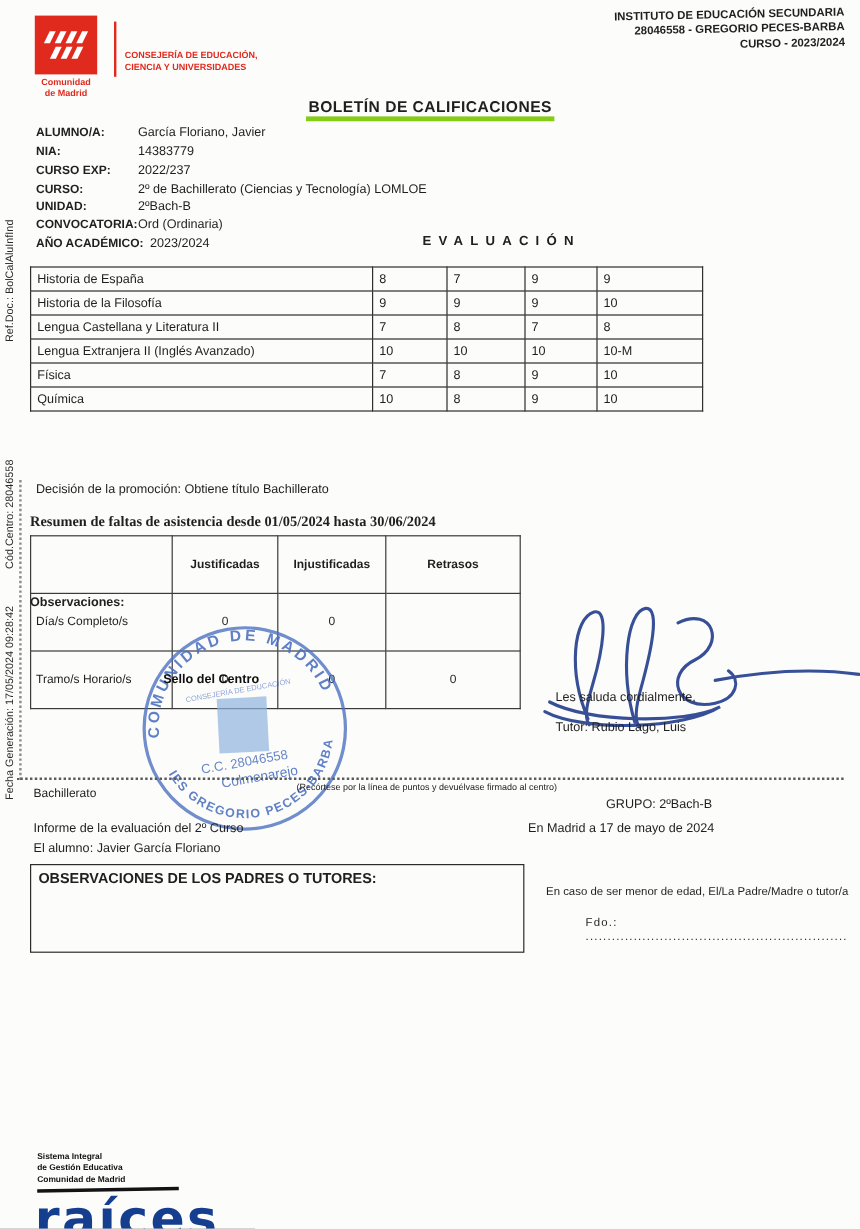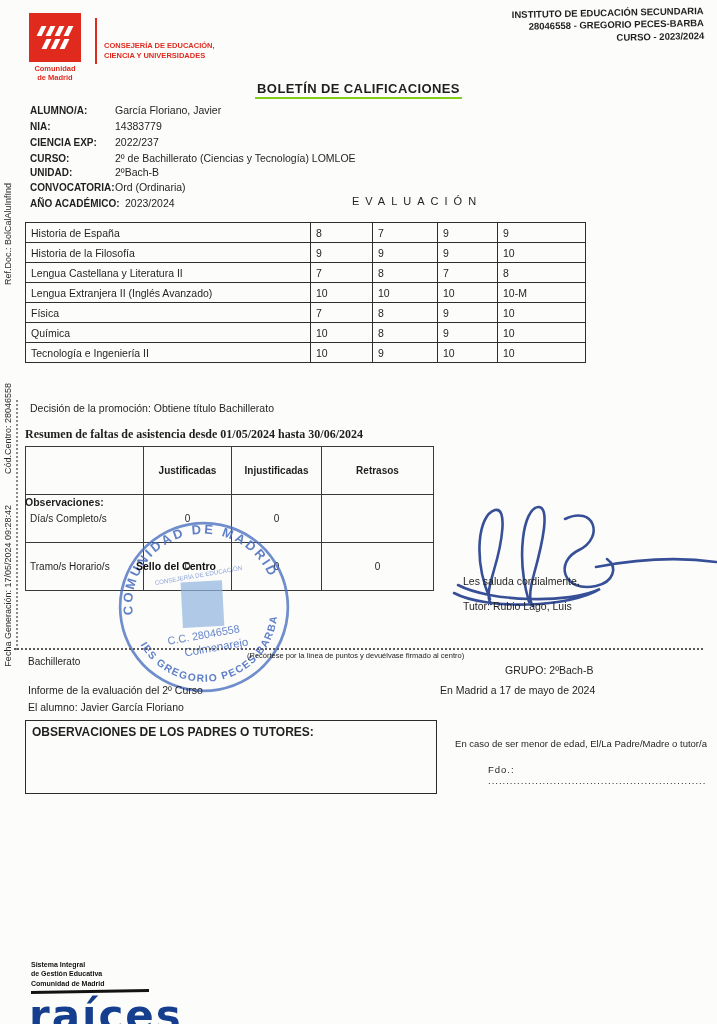--- a/index.html
+++ b/index.html
@@ -14,26 +14,26 @@
   .tick-row { display:flex; gap:4px; }
   .tick { width:5px; height:10px; background:#fff; transform:skewX(-26deg); }
   .logo-caption { position:absolute; left:22px; top:64px; width:66px; text-align:center;
     color:#e02a1e; font-size:7.5px; font-weight:bold; line-height:1.2; }
   .logo-divider { position:absolute; left:95px; top:18px; width:2px; height:46px; background:#e02a1e; }
   .dept { position:absolute; left:104px; top:41px; color:#e02a1e; font-size:7.5px; font-weight:bold; line-height:1.3; }
   .school { position:absolute; right:13px; top:7px; text-align:right;
     font-size:9.5px; font-weight:bold; line-height:1.3; transform:rotate(-1.2deg); }
   .title { position:absolute; left:0; top:81px; width:100%; text-align:center;
     font-size:13px; font-weight:bold; letter-spacing:.4px; }
-  .title span { border-bottom:2px solid #84cc16; padding:0 2px 1px 2px; }
+  .title span { border-bottom:4px solid #84cc16; padding:0 2px 1px 2px; }
   
   .info-row { position:absolute; left:30px; height:14px; font-size:10.5px; white-space:nowrap; }
   .info-label { font-weight:bold; font-size:10px; }
   .info-value { position:absolute; left:85px; top:0; }
-  .eval-heading { position:absolute; left:352px; top:195px; font-size:11px; font-weight:normal; letter-spacing:6px; }
+  .eval-heading { position:absolute; left:352px; top:195px; font-size:11px; font-weight:bold; letter-spacing:6px; }
   
   table { border-collapse:collapse; }
   .grades { position:absolute; left:25px; top:222px; width:560px; font-size:10.5px; table-layout:fixed; }
   .grades th, .grades td { border:1.5px solid #2e2e2e; padding:0 5px; }
   .grades th { height:21px; font-size:10.5px; }
   .grades td { height:19px; }
   .materias-head { letter-spacing:4px; }
   .grades .gr { text-align:left; }
   
   .decision  { position:absolute; left:30px; top:402px; font-size:10.5px; }
@@ -112,21 +112,21 @@
 
   <div class="info-row" style="top:104px">
     <span class="info-label">ALUMNO/A:</span>
     <span class="info-value">García Floriano, Javier</span>
   </div>
   <div class="info-row" style="top:120px">
     <span class="info-label">NIA:</span>
     <span class="info-value">14383779</span>
   </div>
   <div class="info-row" style="top:136px">
-    <span class="info-label">CIENCIA EXP:</span>
+    <span class="info-label">CURSO EXP:</span>
     <span class="info-value">2022/237</span>
   </div>
   <div class="info-row" style="top:152px">
     <span class="info-label">CURSO:</span>
     <span class="info-value">2º de Bachillerato (Ciencias y Tecnología) LOMLOE</span>
   </div>
   <div class="info-row" style="top:166px">
     <span class="info-label">UNIDAD:</span>
     <span class="info-value">2ºBach-B</span>
   </div>
@@ -182,27 +182,20 @@
       <td class="gr">7</td>
       <td class="gr">8</td>
       <td class="gr">9</td>
       <td class="gr">10</td>
     </tr>
     <tr>
       <td>Química</td>
       <td class="gr">10</td>
       <td class="gr">8</td>
       <td class="gr">9</td>
-      <td class="gr">10</td>
-    </tr>
-    <tr>
-      <td>Tecnología e Ingeniería II</td>
-      <td class="gr">10</td>
-      <td class="gr">9</td>
-      <td class="gr">10</td>
       <td class="gr">10</td>
     </tr>
   </tbody>
     </table>
 
   <div class="decision">Decisión de la promoción: Obtiene título Bachillerato</div>
   <div class="resumen">Resumen de faltas de asistencia desde 01/05/2024 hasta 30/06/2024</div>
 
   <table class="absence">
     <colgroup>

